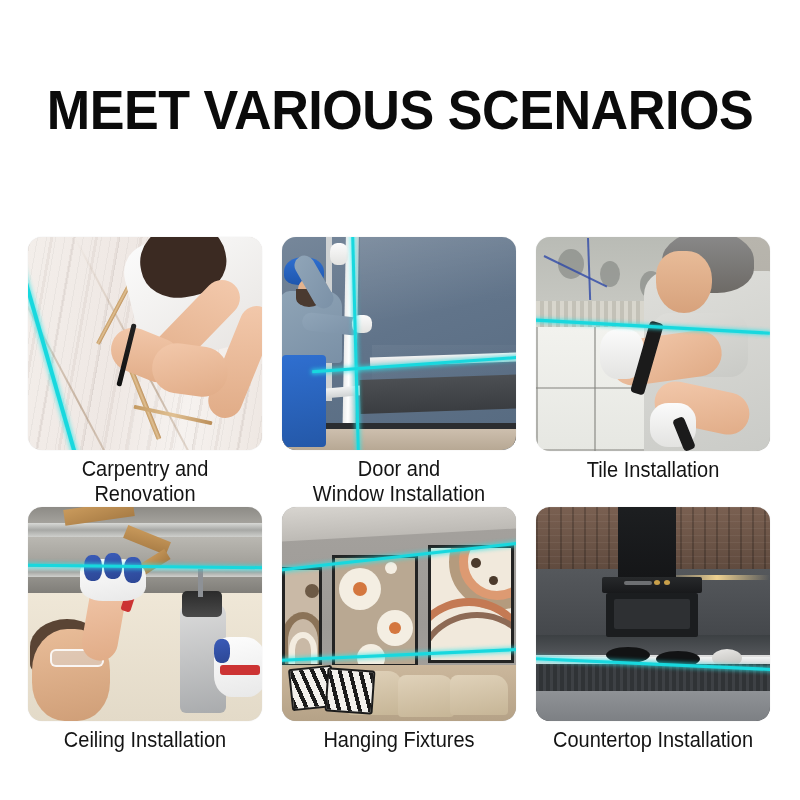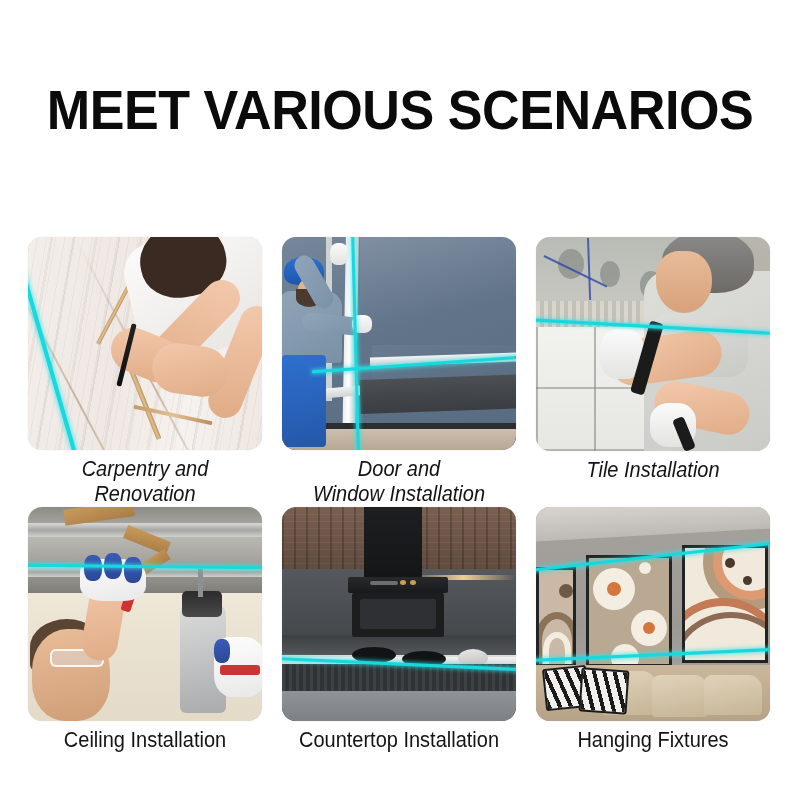--- a/index.html
+++ b/index.html
@@ -25,21 +25,21 @@
     white-space:nowrap;
   }
 
   
   .grid{
     position:absolute;
     top:237px; left:18px;
     width:764px;
   }
   .row{ display:flex; }
-  .row-1 .cell{ height:270px;font-style:italic; }
+  .row-1 .cell{ height:270px; }
   .row-2 .cell{ height:268px; }
   .cell{
     width:254px;
     display:flex;
     flex-direction:column;
     align-items:center;
   }
   .thumb{
     width:234px;
     height:214px;
@@ -304,48 +304,20 @@
           <div class="drill-bit" style="left:170px;top:62px;width:5px;height:28px;"></div>
           <div class="c-glove" style="left:186px;top:130px;width:52px;height:60px;"></div>
           <div class="c-gloveblue" style="left:186px;top:132px;width:16px;height:24px;"></div>
           <div class="cuff" style="left:192px;top:158px;width:40px;height:10px;"></div>
           <div class="laser" style="left:-4px;top:58px;width:246px;height:3px;transform:rotate(0.6deg);"></div>
         </div>
       </div>
       <div class="caption">Ceiling Installation</div>
     </div>
 
-    <div class="cell cell-counter">
-      <div class="thumb">
-        <div class="scene">
-          <div class="kwood"></div>
-          <div class="kback"></div>
-          <div class="hood-glow" style="left:128px;top:68px;width:106px;height:5px;"></div>
-          <div class="ktop"></div>
-
-          <div class="hood" style="left:82px;top:-4px;width:58px;height:82px;"></div>
-          <div class="hood-body" style="left:66px;top:70px;width:100px;height:16px;"></div>
-          <div class="hood-body" style="left:70px;top:86px;width:92px;height:44px;background:#1b1d1f;"></div>
-          <div style="position:absolute;left:78px;top:92px;width:76px;height:30px;background:#2e3033;border-radius:2px;"></div>
-          <div style="position:absolute;left:88px;top:74px;width:28px;height:4px;background:#6d6f72;border-radius:2px;"></div>
-          <div style="position:absolute;left:118px;top:73px;width:6px;height:5px;background:#c9a04a;border-radius:50%;"></div>
-          <div style="position:absolute;left:128px;top:73px;width:6px;height:5px;background:#c9a04a;border-radius:50%;"></div>
-
-          <div class="kcounter-edge" style="top:150px;"></div>
-          <div class="burner" style="left:70px;top:140px;width:44px;height:16px;"></div>
-          <div class="burner" style="left:120px;top:144px;width:44px;height:16px;"></div>
-          <div class="pot" style="left:176px;top:142px;width:30px;height:18px;"></div>
-          <div class="kcabinet" style="top:157px;height:44%;"></div>
-          <div class="kfloor"></div>
-          <div class="laser" style="left:-6px;top:150px;width:250px;height:3px;transform:rotate(2.6deg);transform-origin:left center;"></div>
-        </div>
-      </div>
-      <div class="caption">Countertop Installation</div>
-    </div>
-
     <div class="cell cell-hanging">
       <div class="thumb">
         <div class="scene">
           <div class="greywall"></div>
           <div class="ceilstrip"></div>
 
           <div class="art" style="left:0px;top:60px;width:40px;height:100px;">
             <div style="position:absolute;inset:0;background:#c9b9a6;"></div>
             <div style="position:absolute;left:-4px;bottom:-6px;width:44px;height:58px;border-radius:50% 50% 0 0;border:7px solid #8b7358;border-bottom:none;"></div>
             <div style="position:absolute;left:4px;bottom:-4px;width:28px;height:36px;border-radius:50% 50% 0 0;border:6px solid #f3ece0;border-bottom:none;"></div>
@@ -377,14 +349,42 @@
           <div class="cushion" style="left:116px;bottom:4px;width:56px;height:42px;"></div>
           <div class="cushion" style="left:168px;bottom:6px;width:58px;height:40px;"></div>
           <div class="zebra" style="left:8px;bottom:12px;width:44px;height:42px;transform:rotate(-6deg);"></div>
           <div class="zebra" style="left:44px;bottom:8px;width:48px;height:44px;transform:rotate(4deg);"></div>
           <div class="laser" style="left:-6px;top:62px;width:250px;height:3px;transform:rotate(-6.4deg);transform-origin:left center;"></div>
           <div class="laser" style="left:-6px;top:152px;width:250px;height:3px;transform:rotate(-2.6deg);transform-origin:left center;"></div>
         </div>
       </div>
       <div class="caption">Hanging Fixtures</div>
     </div>
+
+    <div class="cell cell-counter">
+      <div class="thumb">
+        <div class="scene">
+          <div class="kwood"></div>
+          <div class="kback"></div>
+          <div class="hood-glow" style="left:128px;top:68px;width:106px;height:5px;"></div>
+          <div class="ktop"></div>
+
+          <div class="hood" style="left:82px;top:-4px;width:58px;height:82px;"></div>
+          <div class="hood-body" style="left:66px;top:70px;width:100px;height:16px;"></div>
+          <div class="hood-body" style="left:70px;top:86px;width:92px;height:44px;background:#1b1d1f;"></div>
+          <div style="position:absolute;left:78px;top:92px;width:76px;height:30px;background:#2e3033;border-radius:2px;"></div>
+          <div style="position:absolute;left:88px;top:74px;width:28px;height:4px;background:#6d6f72;border-radius:2px;"></div>
+          <div style="position:absolute;left:118px;top:73px;width:6px;height:5px;background:#c9a04a;border-radius:50%;"></div>
+          <div style="position:absolute;left:128px;top:73px;width:6px;height:5px;background:#c9a04a;border-radius:50%;"></div>
+
+          <div class="kcounter-edge" style="top:150px;"></div>
+          <div class="burner" style="left:70px;top:140px;width:44px;height:16px;"></div>
+          <div class="burner" style="left:120px;top:144px;width:44px;height:16px;"></div>
+          <div class="pot" style="left:176px;top:142px;width:30px;height:18px;"></div>
+          <div class="kcabinet" style="top:157px;height:44%;"></div>
+          <div class="kfloor"></div>
+          <div class="laser" style="left:-6px;top:150px;width:250px;height:3px;transform:rotate(2.6deg);transform-origin:left center;"></div>
+        </div>
+      </div>
+      <div class="caption">Countertop Installation</div>
+    </div>
   </div>
 </div>
 
 </body></html>

